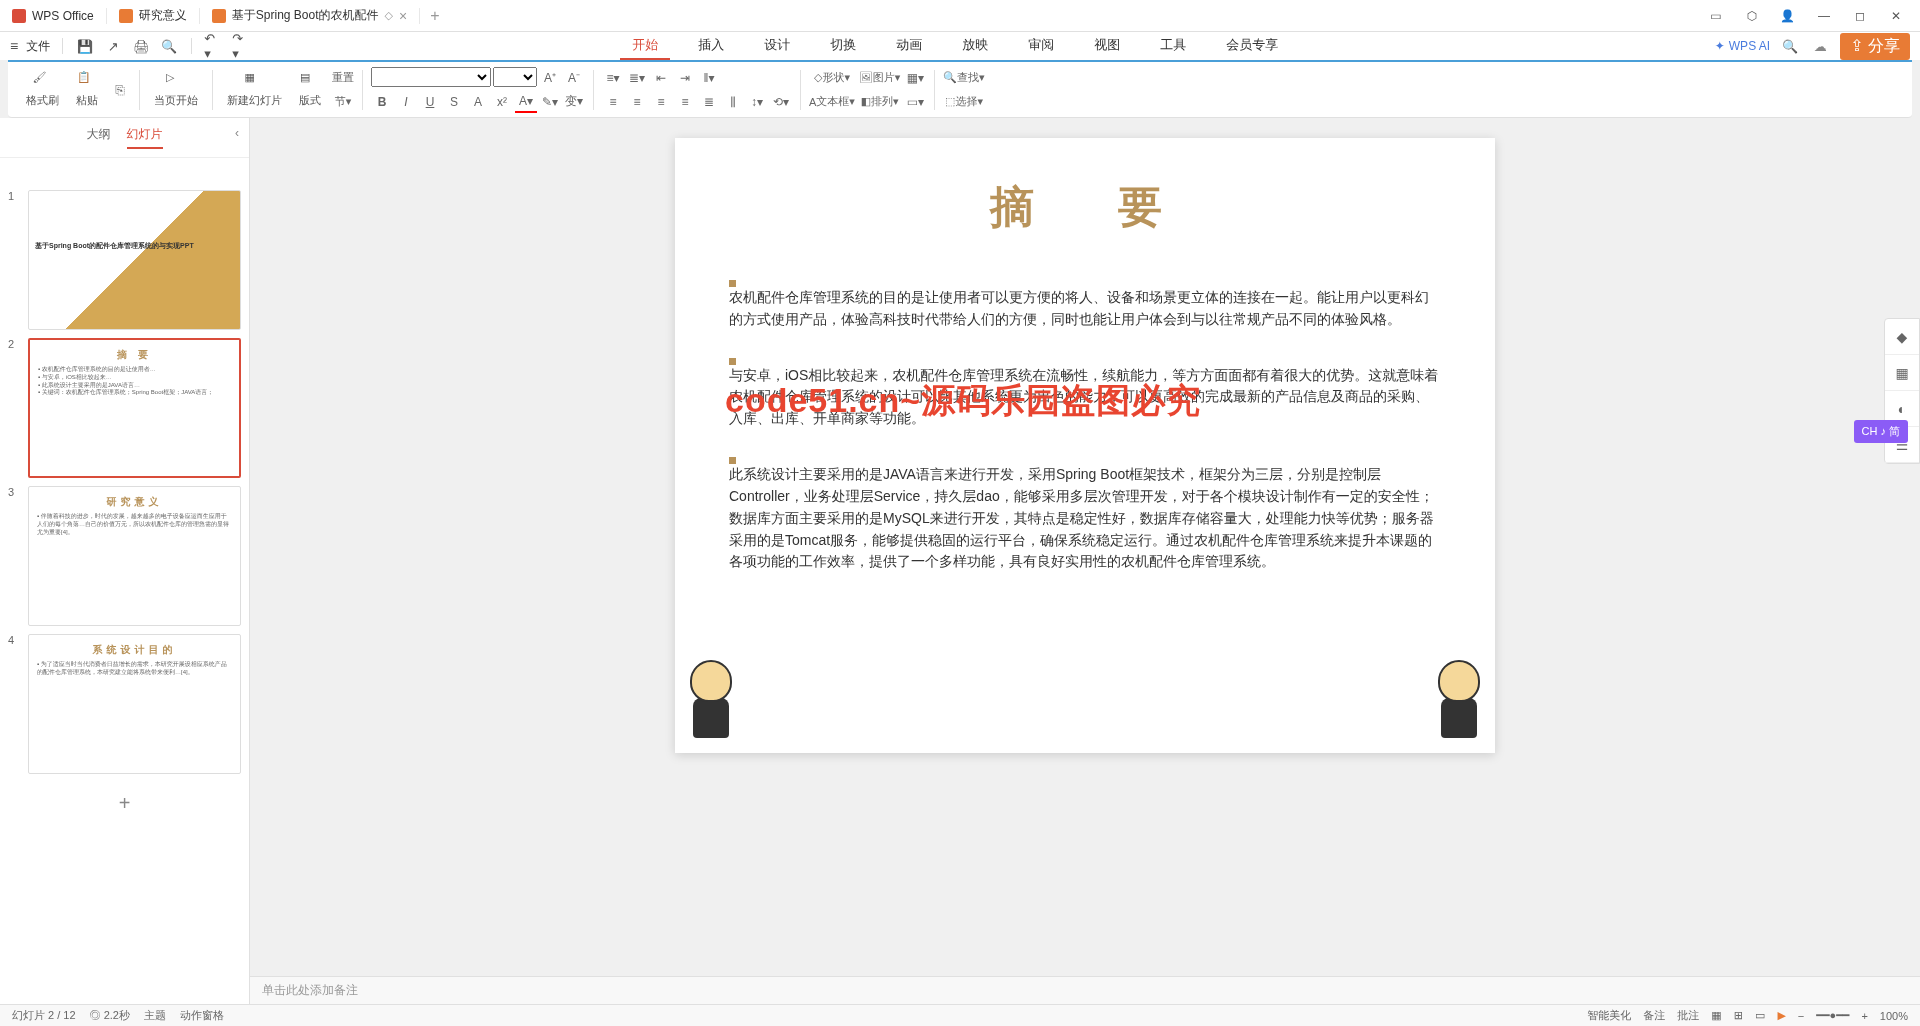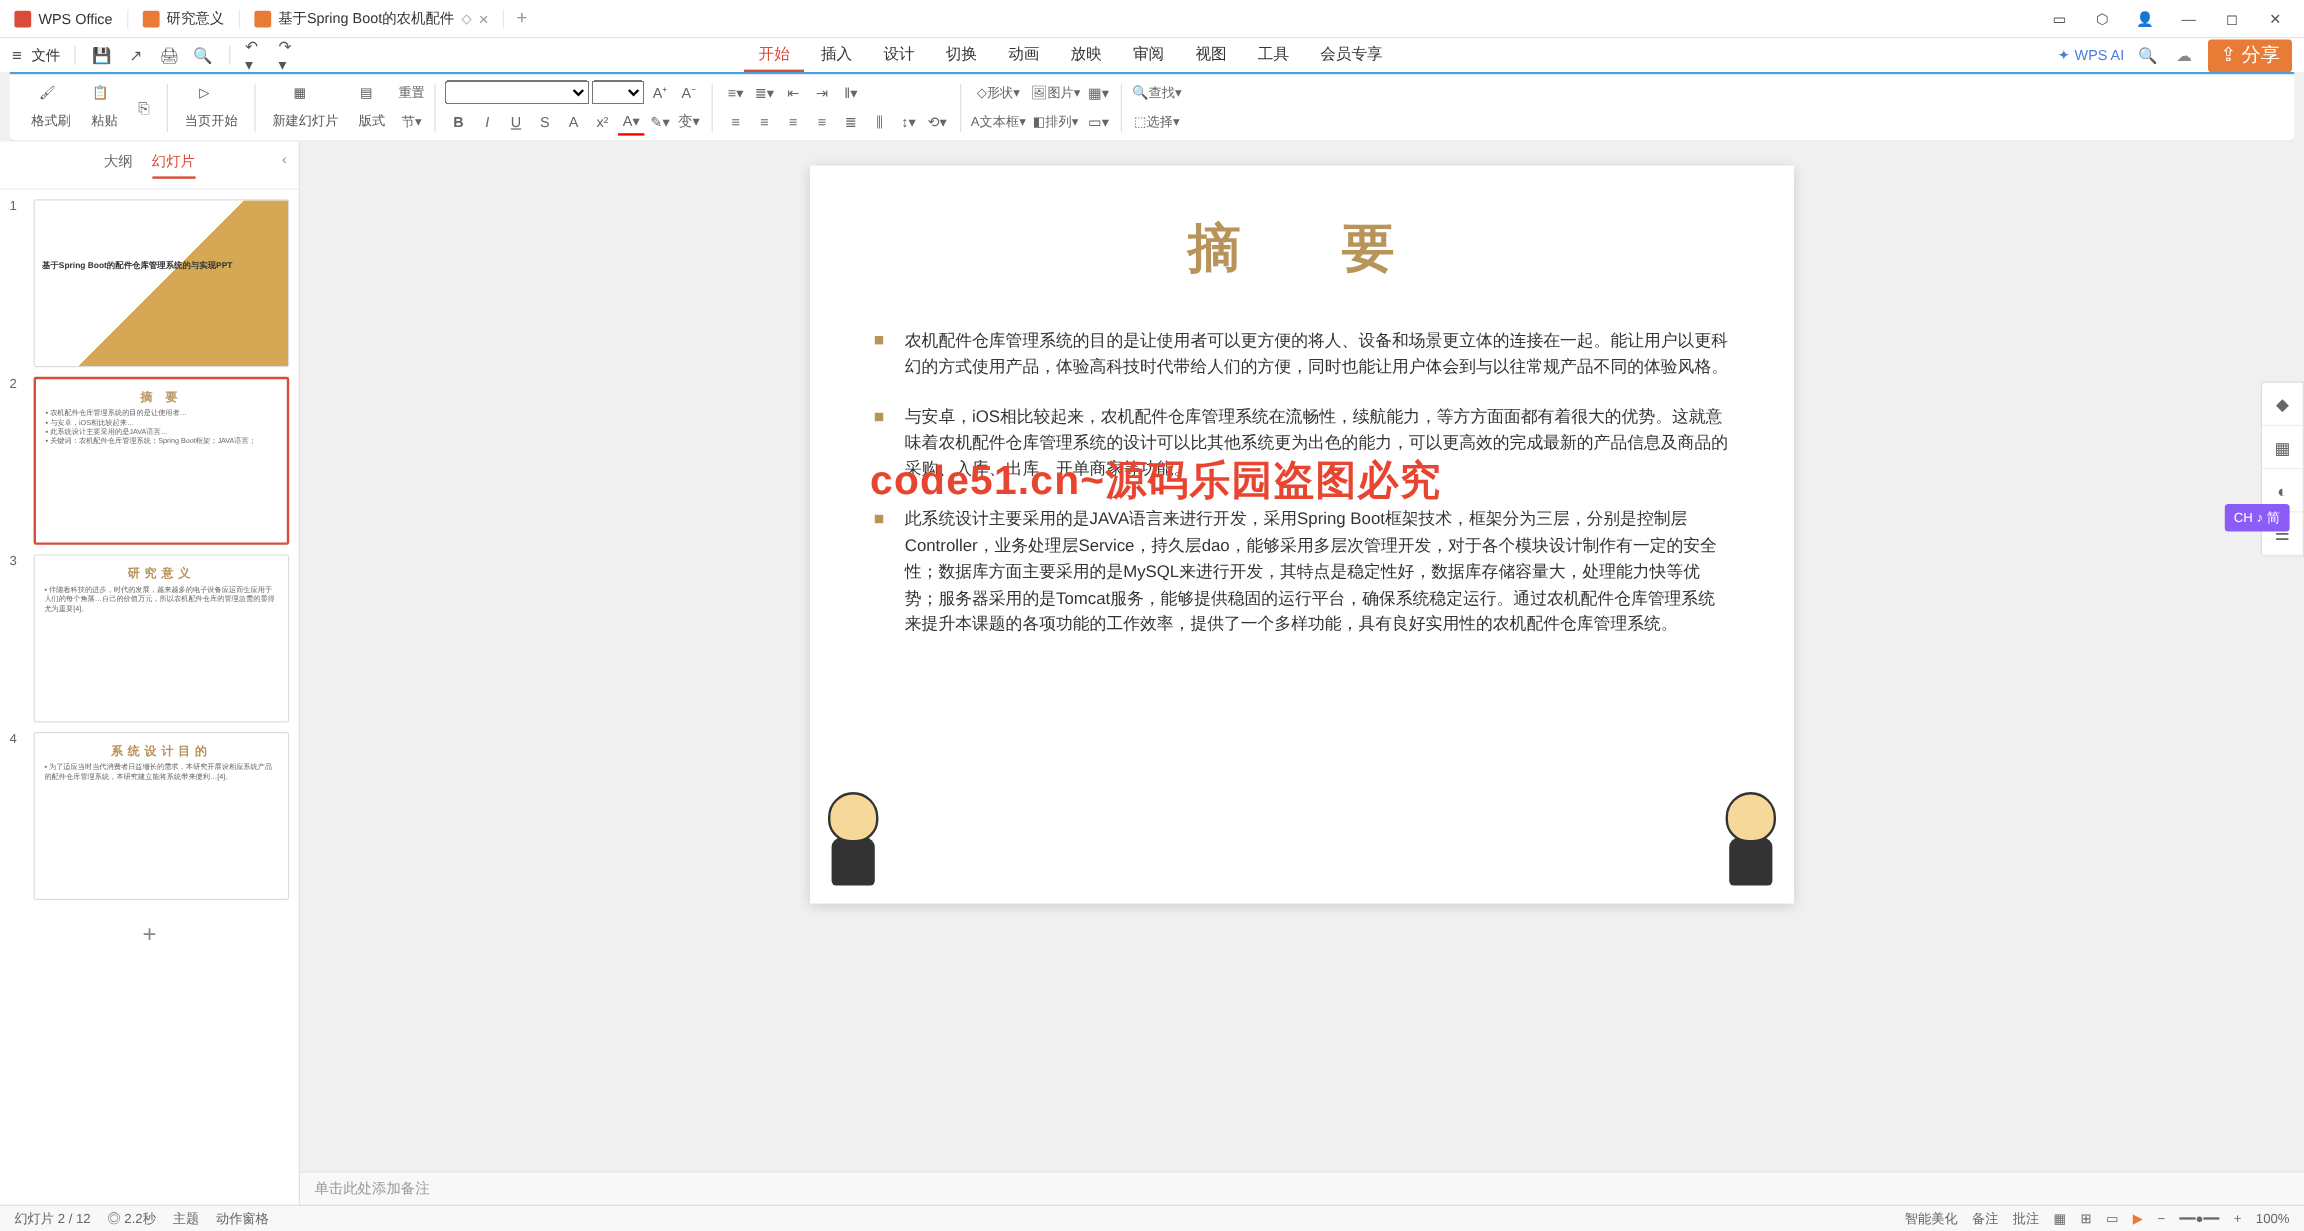--- a/index.html
+++ b/index.html
@@ -20,40 +20,40 @@
 .wc-btn { width: 32px; height: 28px; display: flex; align-items: center; justify-content: center; cursor: pointer; color: #555; font-size: 12px; }
 
 
 .file-row { height: 28px; background: #fff; display: flex; align-items: center; padding: 0 10px; gap: 8px; }
 .hamburger { font-size: 14px; color: #555; cursor: pointer; }
 .file-label { font-size: 12px; color: #333; cursor: pointer; }
 .file-icon-btn { width: 20px; height: 20px; display: flex; align-items: center; justify-content: center; color: #555; cursor: pointer; font-size: 13px; }
 .divider { width: 1px; height: 16px; background: #ddd; margin: 0 4px; }
 
 
-.menu-tabs { display: flex; margin-left: 360px; gap: 2px; }
+.menu-tabs { display: flex; margin-left: 360px; gap: 16px; }
 .menu-tab { padding: 4px 12px; font-size: 13px; color: #333; cursor: pointer; }
 .menu-tab.active { color: #d94c3a; border-bottom: 2px solid #d94c3a; font-weight: 500; }
 .ai-section { margin-left: auto; display: flex; align-items: center; gap: 10px; }
 .ai-btn { display: flex; align-items: center; gap: 4px; font-size: 12px; color: #4a7cde; cursor: pointer; }
 .cloud-icon { color: #888; cursor: pointer; }
 .share-btn { background: #e87b35; color: #fff; padding: 3px 10px; border-radius: 3px; font-size: 16px; cursor: pointer; }
 
 
 .ribbon { height: 58px; background: #fff; border-top: 2px solid #4a9fd8; border-bottom: 1px solid #e0e0e0; display: flex; align-items: center; padding: 0 12px; gap: 4px; margin: 0 8px; border-radius: 0 0 4px 4px; }
 .ribbon-btn { display: flex; flex-direction: column; align-items: center; justify-content: center; padding: 2px 6px; font-size: 11px; color: #555; cursor: pointer; min-width: 36px; height: 48px; }
 .ribbon-btn svg, .ribbon-btn .ri { width: 20px; height: 20px; margin-bottom: 2px; }
 .ribbon-sep { width: 1px; height: 40px; background: #e0e0e0; margin: 0 4px; }
 .small-btn { width: 22px; height: 22px; display: flex; align-items: center; justify-content: center; cursor: pointer; color: #666; font-size: 12px; }
 .small-row { display: flex; flex-direction: column; gap: 2px; }
 .ribbon-group { display: flex; align-items: center; gap: 2px; }
 
 
 .main-area { display: flex; height: calc(100% - 140px); }
-.slide-panel { width: 250px; background: #fff; border-right: 1px solid #e0e0e0; display: flex; flex-direction: column; }
+.slide-panel { width: 250px; background: #fff; border-right: 1px solid #e0e0e0; display: flex; flex-direction: column; gap: 24px; }
 .panel-tabs { display: flex; justify-content: center; padding: 8px 0; border-bottom: 1px solid #eee; gap: 16px; position: relative; }
 .panel-tab { font-size: 12px; color: #666; cursor: pointer; padding-bottom: 4px; }
 .panel-tab.active { color: #d94c3a; border-bottom: 2px solid #d94c3a; }
 .collapse-btn { position: absolute; right: 10px; top: 8px; color: #888; cursor: pointer; font-size: 12px; }
 .thumbnails { flex: 1; overflow-y: auto; padding: 8px; }
 .thumb-item { display: flex; gap: 8px; margin-bottom: 8px; }
 .thumb-num { font-size: 11px; color: #666; width: 12px; }
 .thumb-slide { flex: 1; height: 140px; background: #fff; border: 1px solid #ddd; border-radius: 2px; cursor: pointer; padding: 8px; overflow: hidden; position: relative; }
 .thumb-slide.selected { border: 2px solid #d94c3a; }
 .thumb-title { font-size: 10px; font-weight: bold; text-align: center; color: #b8935a; margin-bottom: 4px; letter-spacing: 4px; }
@@ -61,21 +61,21 @@
 .thumb-slide1 { background: linear-gradient(135deg, #fff 50%, #d4a855 50%); }
 .thumb1-text { font-size: 7px; color: #333; position: absolute; left: 6px; top: 50px; line-height: 1.3; font-weight: bold; }
 .add-slide-btn { text-align: center; padding: 10px; font-size: 20px; color: #888; cursor: pointer; }
 
 
 .canvas-area { flex: 1; background: #f0f0f0; display: flex; flex-direction: column; position: relative; }
 .slide-wrap { flex: 1; display: flex; align-items: flex-start; justify-content: center; padding-top: 20px; overflow: auto; }
 .slide { width: 820px; height: 615px; background: #fff; box-shadow: 0 2px 10px rgba(0,0,0,0.15); position: relative; padding: 40px 54px; }
 .slide-title { font-size: 44px; font-weight: bold; color: #b8935a; text-align: center; letter-spacing: 36px; margin-bottom: 36px; margin-left: 18px; }
 .bullet-list { list-style: none; }
-.bullet-item { display: flex; margin-bottom: 20px; font-size: 14px; line-height: 1.56; color: #333; }
+.bullet-item { display: flex; margin-bottom: 20px; font-size: 14px; line-height: 1.56; color: #333; flex-direction: column; }
 .bullet-marker { width: 7px; height: 7px; background: #b8935a; margin-right: 18px; margin-top: 7px; flex-shrink: 0; }
 .watermark { position: absolute; top: 240px; left: 50px; font-size: 34px; color: #e84530; font-weight: bold; letter-spacing: 1px; pointer-events: none; }
 .character { position: absolute; bottom: 8px; width: 60px; height: 85px; }
 .character.left { left: 6px; }
 .character.right { right: 6px; }
 .char-head { width: 42px; height: 42px; background: #f5d89a; border-radius: 50% 50% 45% 45%; margin: 0 auto; border: 2px solid #333; position: relative; }
 .char-body { width: 36px; height: 40px; background: #333; margin: -4px auto 0; border-radius: 8px 8px 4px 4px; }
 .notes-bar { height: 28px; background: #f8f8f8; border-top: 1px solid #e0e0e0; padding: 5px 12px; font-size: 12px; color: #999; cursor: text; }
 
 

